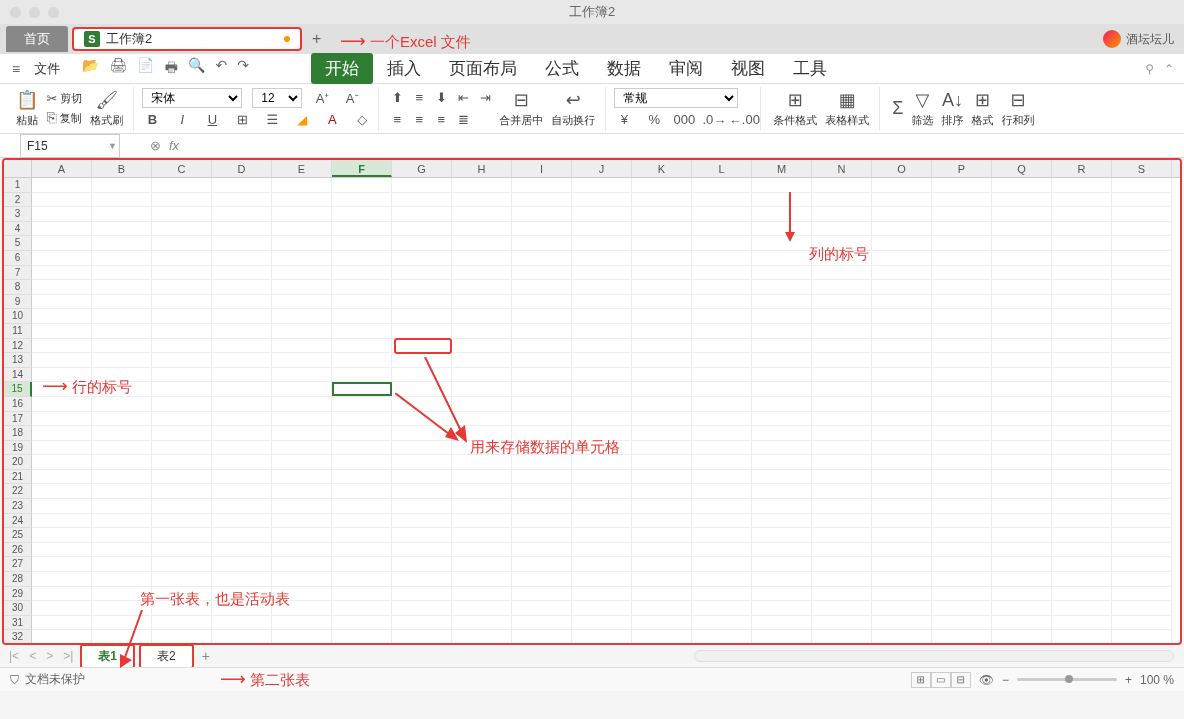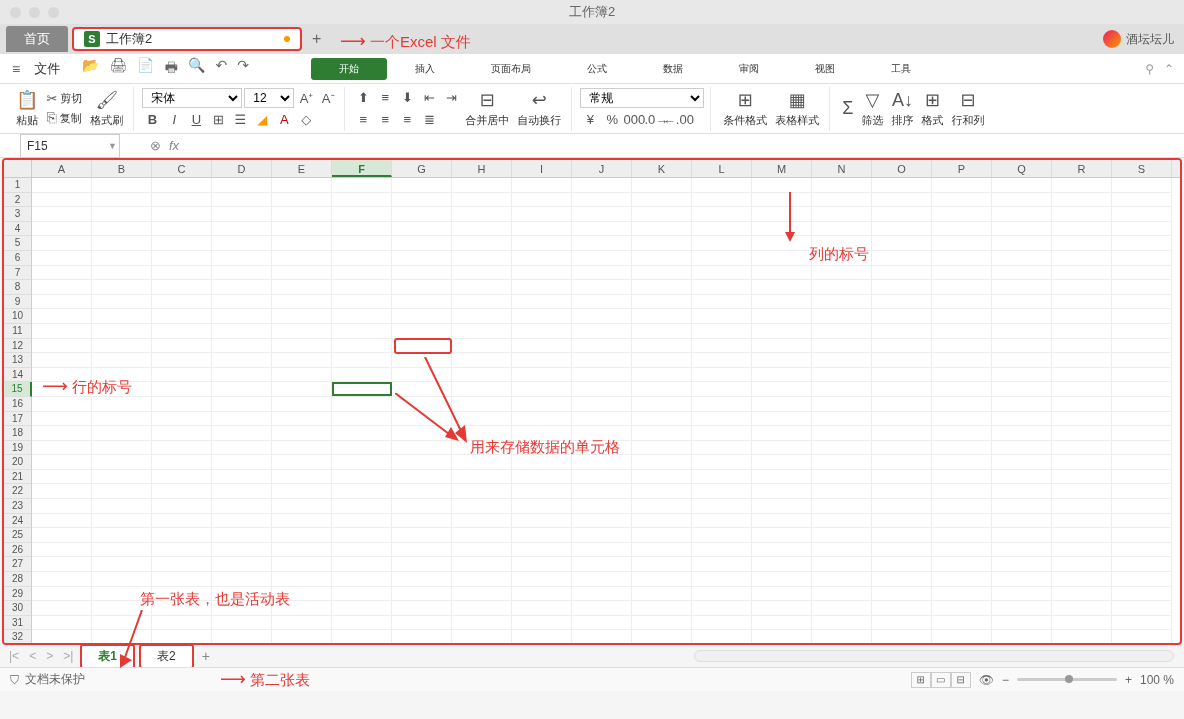--- a/index.html
+++ b/index.html
@@ -23,37 +23,37 @@
 .user-avatar { width: 18px; height: 18px; border-radius: 50%; background: linear-gradient(135deg, #e91e63, #ff9800); }
 
 
 .menubar { height: 30px; background: #fff; display: flex; align-items: center; border-bottom: 1px solid #e0e0e0; padding: 0 8px; position: relative; }
 .menu-left { display: flex; align-items: center; gap: 4px; }
 .hamburger { font-size: 14px; color: #666; padding: 0 4px; }
 .menu-file { font-size: 13px; padding: 0 6px; }
 .menu-icons { display: flex; gap: 6px; margin-left: 10px; }
 .menu-icon-btn { color: #666; font-size: 14px; padding: 2px; }
 .menu-tabs { display: flex; gap: 0; margin-left: 60px; }
-.menu-tab { padding: 4px 28px; font-size: 10px; color: #333; cursor: pointer; }
+.menu-tab { padding: 4px 14px; font-size: 17px; color: #333; cursor: pointer; }
 .menu-tab.active { background: #2e7d32; color: #fff; border-radius: 3px; }
 .menu-right { position: absolute; right: 10px; display: flex; gap: 10px; color: #999; }
 
 
 .ribbon { height: 50px; background: #fff; display: flex; align-items: center; border-bottom: 1px solid #ddd; padding: 0 6px; gap: 2px; }
 .ribbon-group { display: flex; align-items: center; padding: 0 6px; border-right: 1px solid #e8e8e8; height: 44px; }
 .ribbon-group:last-child { border-right: none; }
 .ribbon-big-btn { display: flex; flex-direction: column; align-items: center; justify-content: center; height: 44px; padding: 0 4px; font-size: 11px; color: #333; gap: 2px; }
 .ribbon-big-icon { font-size: 18px; color: #555; }
 .ribbon-small-row { display: flex; flex-direction: column; gap: 2px; }
 .ribbon-small-btn { display: flex; align-items: center; gap: 3px; font-size: 11px; padding: 1px 4px; }
 .ribbon-small-icon { font-size: 13px; color: #555; }
 .font-select { height: 20px; border: 1px solid #ccc; font-size: 12px; padding: 0 4px; background: #fff; }
 .font-name { width: 100px; }
 .font-size { width: 50px; }
-.format-row { display: flex; gap: 2px; align-items: center; }
+.format-row { display: flex; gap: 10px; align-items: center; }
 .fmt-btn { width: 20px; height: 20px; display: flex; align-items: center; justify-content: center; color: #555; font-size: 13px; }
 .fmt-btn.bold { font-weight: bold; }
 .fmt-btn.italic { font-style: italic; }
 .fmt-btn.underline { text-decoration: underline; }
 .align-row { display: flex; gap: 2px; }
 .number-select { width: 124px; height: 20px; border: 1px solid #ccc; font-size: 12px; padding: 0 4px; background: #fff; }
 
 
 .formula-row { height: 24px; background: #fff; display: flex; align-items: center; border-bottom: 1px solid #ddd; }
 .name-box { width: 100px; height: 24px; border: 1px solid #ccc; margin-left: 20px; font-size: 12px; padding: 0 6px; display: flex; align-items: center; background: #fff; position: relative; }

